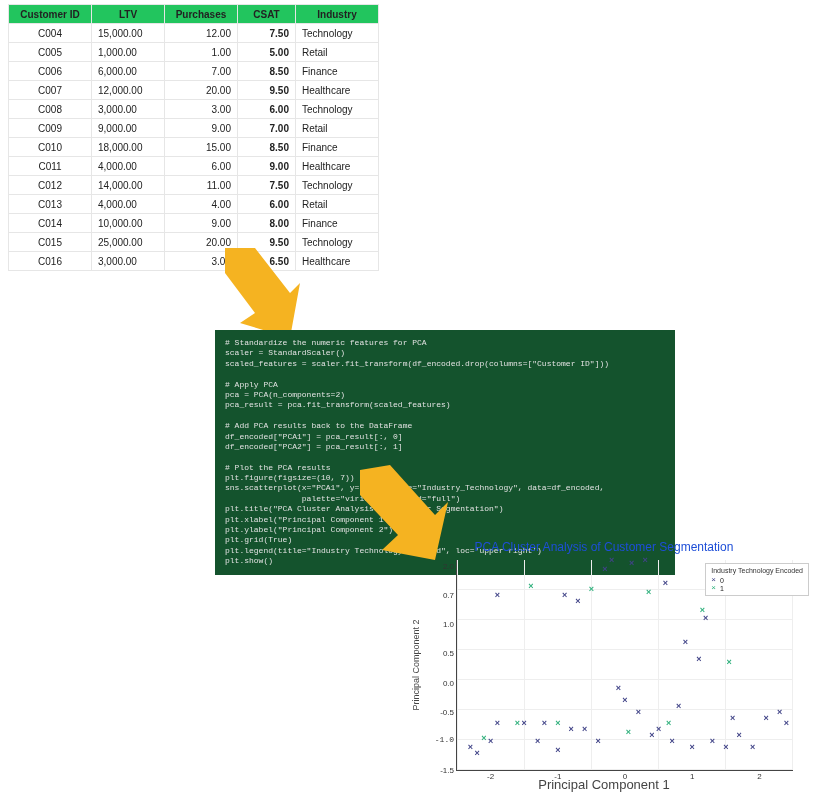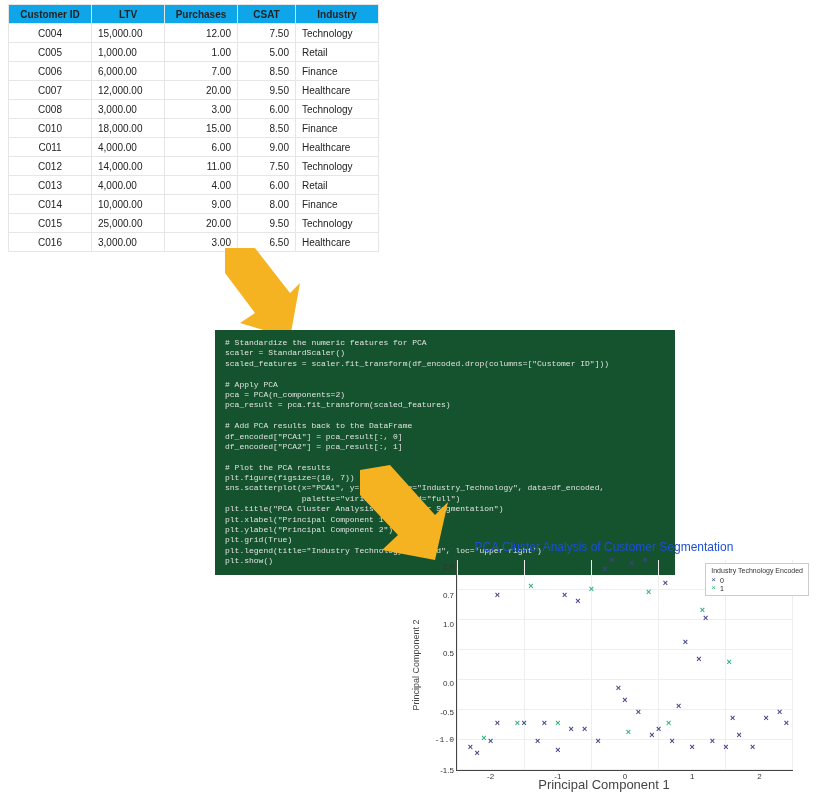--- a/index.html
+++ b/index.html
@@ -25,26 +25,26 @@
     font-size: 10px;
   }
   .data-table th, .data-table td {
     border: 1px solid #e6e6e6;
     padding: 2px 6px;
     height: 14px;
   }
   .data-table th {
     font-weight: bold;
     text-align: center;
-    background: #0ea5e9;
+    background: #22c55e;
   }
   .col-id    { width: 70px; text-align: center; }
   .col-ltv   { width: 60px; text-align: left; }
   .col-pur   { width: 60px; text-align: right; }
-  .col-csat  { width: 45px; text-align: right; }
+  .col-csat  { width: 45px; text-align: right; font-weight: bold; }
   .col-ind   { width: 70px; text-align: left; padding-left: 6px; margin-left: 40px; }
 
   
   .arrow {
     position: absolute;
     pointer-events: none;
   }
 
   
   .code-block {
@@ -180,20 +180,27 @@
           <td class="col-pur">20.00</td>
           <td class="col-csat">9.50</td>
           <td class="col-ind">Healthcare</td>
         </tr>
         <tr>
           <td class="col-id">C008</td>
           <td class="col-ltv">3,000.00</td>
           <td class="col-pur">3.00</td>
           <td class="col-csat">6.00</td>
           <td class="col-ind">Technology</td>
+        </tr>
+        <tr>
+          <td class="col-id">C009</td>
+          <td class="col-ltv">9,000.00</td>
+          <td class="col-pur">9.00</td>
+          <td class="col-csat">7.00</td>
+          <td class="col-ind">Retail</td>
         </tr>
         <tr>
           <td class="col-id">C010</td>
           <td class="col-ltv">18,000.00</td>
           <td class="col-pur">15.00</td>
           <td class="col-csat">8.50</td>
           <td class="col-ind">Finance</td>
         </tr>
         <tr>
           <td class="col-id">C011</td>

